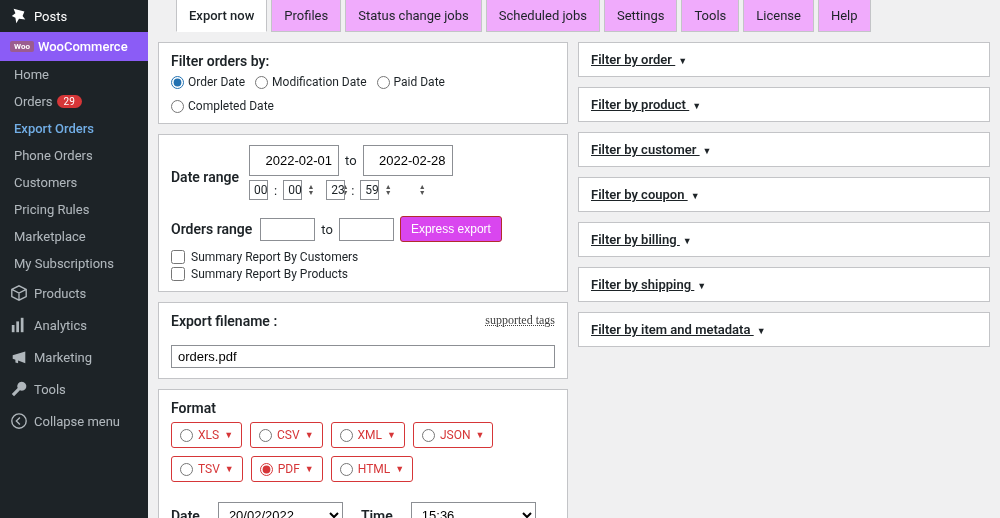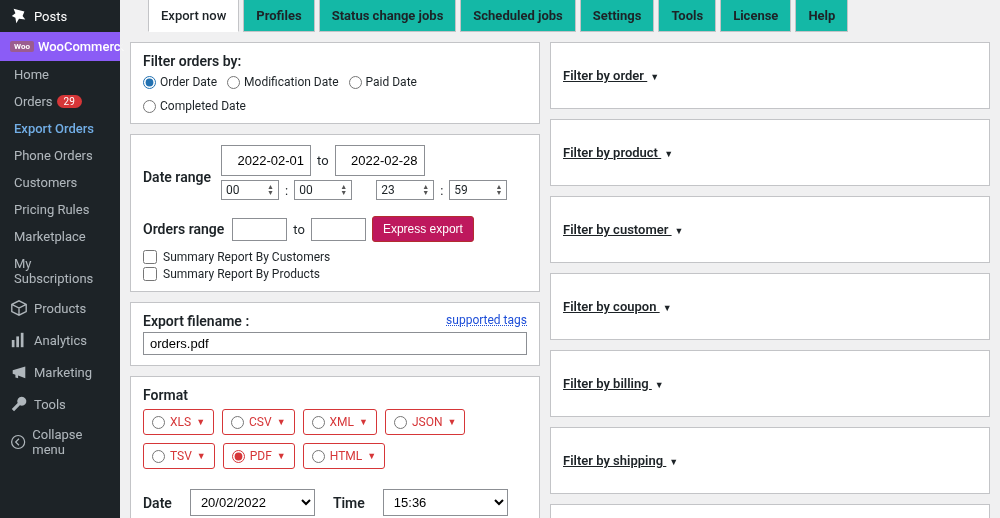--- a/index.html
+++ b/index.html
@@ -1,69 +1,69 @@
 <!DOCTYPE html>
 <html><head>
 <meta charset="utf-8">
 <style>
 * { box-sizing: border-box; margin: 0; padding: 0; }
 body { font-family: -apple-system, BlinkMacSystemFont, "Segoe UI", Roboto, sans-serif; font-size: 13px; color: #1d2327; background: #f0f0f1; width: 1000px; height: 518px; overflow: hidden; }
 .layout { display: flex; height: 100%; }
 
 
-.sidebar { width: 120px; background: #1d2327; color: #f0f0f1; flex-shrink: 0; }
+.sidebar { width: 148px; background: #1d2327; color: #f0f0f1; flex-shrink: 0; }
 .sidebar-item { display: flex; align-items: center; padding: 7px 10px; font-size: 13px; cursor: pointer; color: rgba(240,246,252,0.7); }
 .sidebar-item.top { color: #fff; }
 .sidebar-item.active { background: #8b5cf6; color: #fff; font-weight: 500; position: relative; }
 .sidebar-item.active::after { content: ''; position: absolute; right: -8px; top: 50%; transform: translateY(-50%); border: 8px solid transparent; border-right-color: #f0f0f1; }
 .sidebar-item .mi { width: 18px; height: 18px; margin-right: 6px; fill: currentColor; }
 .sidebar-sub { padding: 6px 10px 6px 14px; font-size: 13px; color: rgba(240,246,252,0.7); cursor: pointer; display:flex; align-items:center; }
 .sidebar-sub.sel { color: #72aee6; font-weight: 500; }
 .badge { display: inline-block; background: #d63638; color: #fff; font-size: 10px; border-radius: 9px; padding: 1px 7px; margin-left: 4px; }
 .woo-badge { background: #9b5c8f; color: #fff; font-size: 8px; padding: 1px 4px; border-radius: 2px; margin-right: 4px; font-weight: bold; }
 
 
 .main { flex: 1; padding: 0 10px; overflow: auto; }
 .tabs { display: flex; gap: 4px; padding: 0 0 10px 18px; }
-.tab { background: #14b8a6; border: 1px solid #c3c4c7; padding: 8px 12px; font-size: 13px; cursor: pointer; border-top: none; font-weight: bold; }
+.tab { background: #f0abfc; border: 1px solid #c3c4c7; padding: 8px 12px; font-size: 13px; cursor: pointer; border-top: none; }
 .tab.active { background: #fff; border-bottom-color: #fff; font-weight: 500; }
 
 .columns { display: flex; gap: 10px; }
 .colL { flex: 0 0 410px; display: flex; flex-direction: column; gap: 10px; }
 .colR { flex: 1; display: flex; flex-direction: column; gap: 10px; }
 
 .panel { background: #fff; border: 1px solid #c3c4c7; padding: 10px 12px; }
 .panel h3, .lbl { font-size: 14px; font-weight: 600; margin-bottom: 6px; }
 .radio-row { display: flex; gap: 10px; flex-wrap: wrap; font-size: 12px; }
 .radio-row label { display: flex; align-items: center; gap: 4px; }
 input[type=radio] { accent-color: #2271b1; }
 
 .inline { display: flex; align-items: center; gap: 6px; margin-bottom: 8px; flex-wrap: wrap; }
 .date-box { border: 1px solid #8c8f94; padding: 7px 6px; font-size: 13px; width: 90px; text-align: right; }
-.spin { border: 1px solid #8c8f94; padding: 2px 4px; width: 58px; font-size: 12px; display:flex; align-items:center; }
+.spin { border: 1px solid #8c8f94; padding: 2px 4px; width: 19px; font-size: 12px; display:flex; align-items:center;gap:40px; }
 .spin .updn { margin-left: auto; font-size: 7px; line-height: 6px; color: #555; }
 .txt { border: 1px solid #8c8f94; padding: 3px 6px; font-size: 13px; }
 .txt.sm { width: 55px; }
-.txt.full { width: 100%; margin-top: 3px; }
-
-.btn-red { background: #be185d; color: #fff; border: 1px solid #b32d2e; padding: 5px 10px; border-radius: 3px; font-size: 12px; cursor: pointer; }
+.txt.full { width: 100%; margin-top: 16px; }
+
+.btn-red { background: #d946ef; color: #fff; border: 1px solid #b32d2e; padding: 5px 10px; border-radius: 3px; font-size: 12px; cursor: pointer; }
 .chk { display: flex; align-items: center; gap: 6px; font-size: 12px; margin-top: 3px; }
 .chk input { width: 14px; height: 14px; }
 
-.link-right { float: right; color: #1d4ed8; text-decoration: underline dotted; font-size: 12px; cursor: pointer; }
+.link-right { float: right; color: #404040; text-decoration: underline dotted; font-size: 12px; cursor: pointer; font-family: Liberation Serif, serif; }
 
 .fmt-row { display: flex; gap: 8px; flex-wrap: wrap; margin-bottom: 20px; }
 .fmt { border: 1px solid #d63638; color: #d63638; padding: 5px 8px; border-radius: 3px; display: flex; align-items: center; gap: 5px; font-size: 12px; cursor: pointer; }
 .fmt input { accent-color: #d63638; }
 .caret { font-size: 9px; }
 
 select { border: 1px solid #8c8f94; padding: 4px 6px; font-size: 13px; background: #fff; min-width: 125px; }
 .sel-row { display: flex; gap: 18px; align-items: center; }
 
-.filter-panel { background: #fff; border: 1px solid #c3c4c7; padding: 25px 12px; }
+.filter-panel { background: #fff; border: 1px solid #c3c4c7; padding: 9px 12px; }
 .filter-head { font-size: 13px; font-weight: 600; text-decoration: underline; cursor: pointer; }
 .filter-head .caret { margin-left: 3px; text-decoration: none; display: inline-block; }
 </style>
 </head>
 <body>
 
 <div class="layout">
   <div class="sidebar" id="sidebar">
       <div class="sidebar-item top">
         <svg class="mi" viewBox="0 0 20 20">

